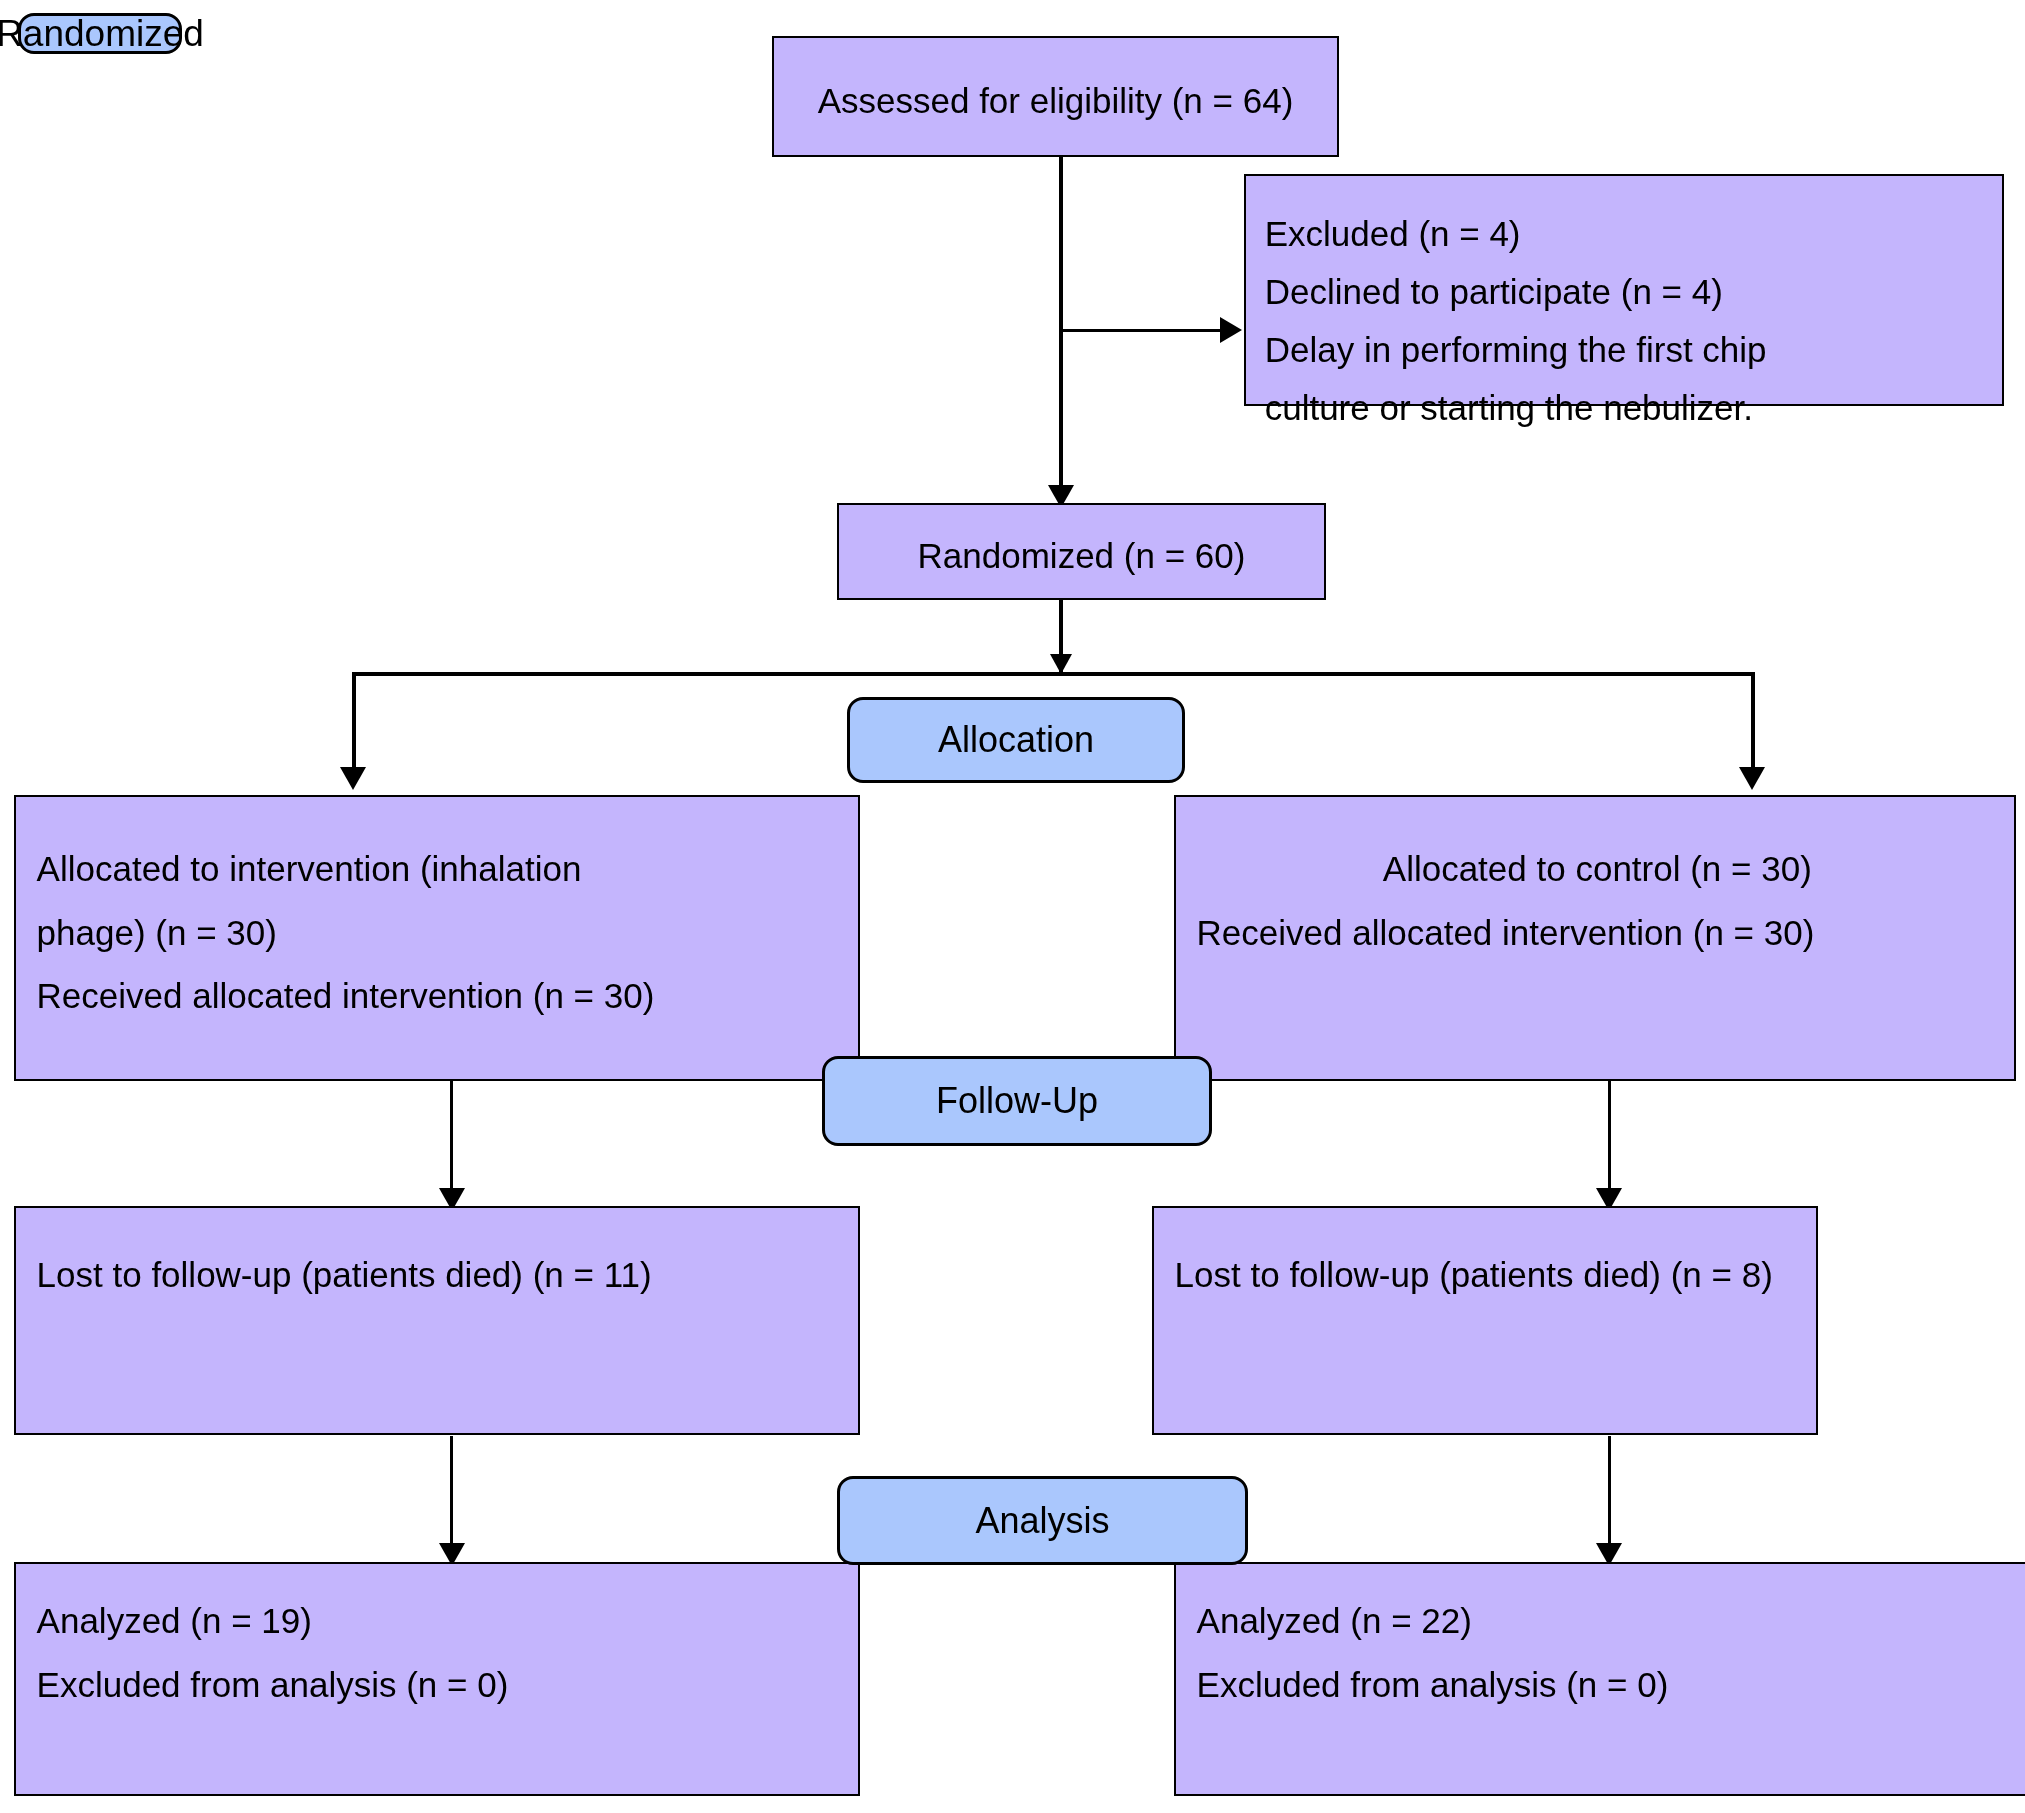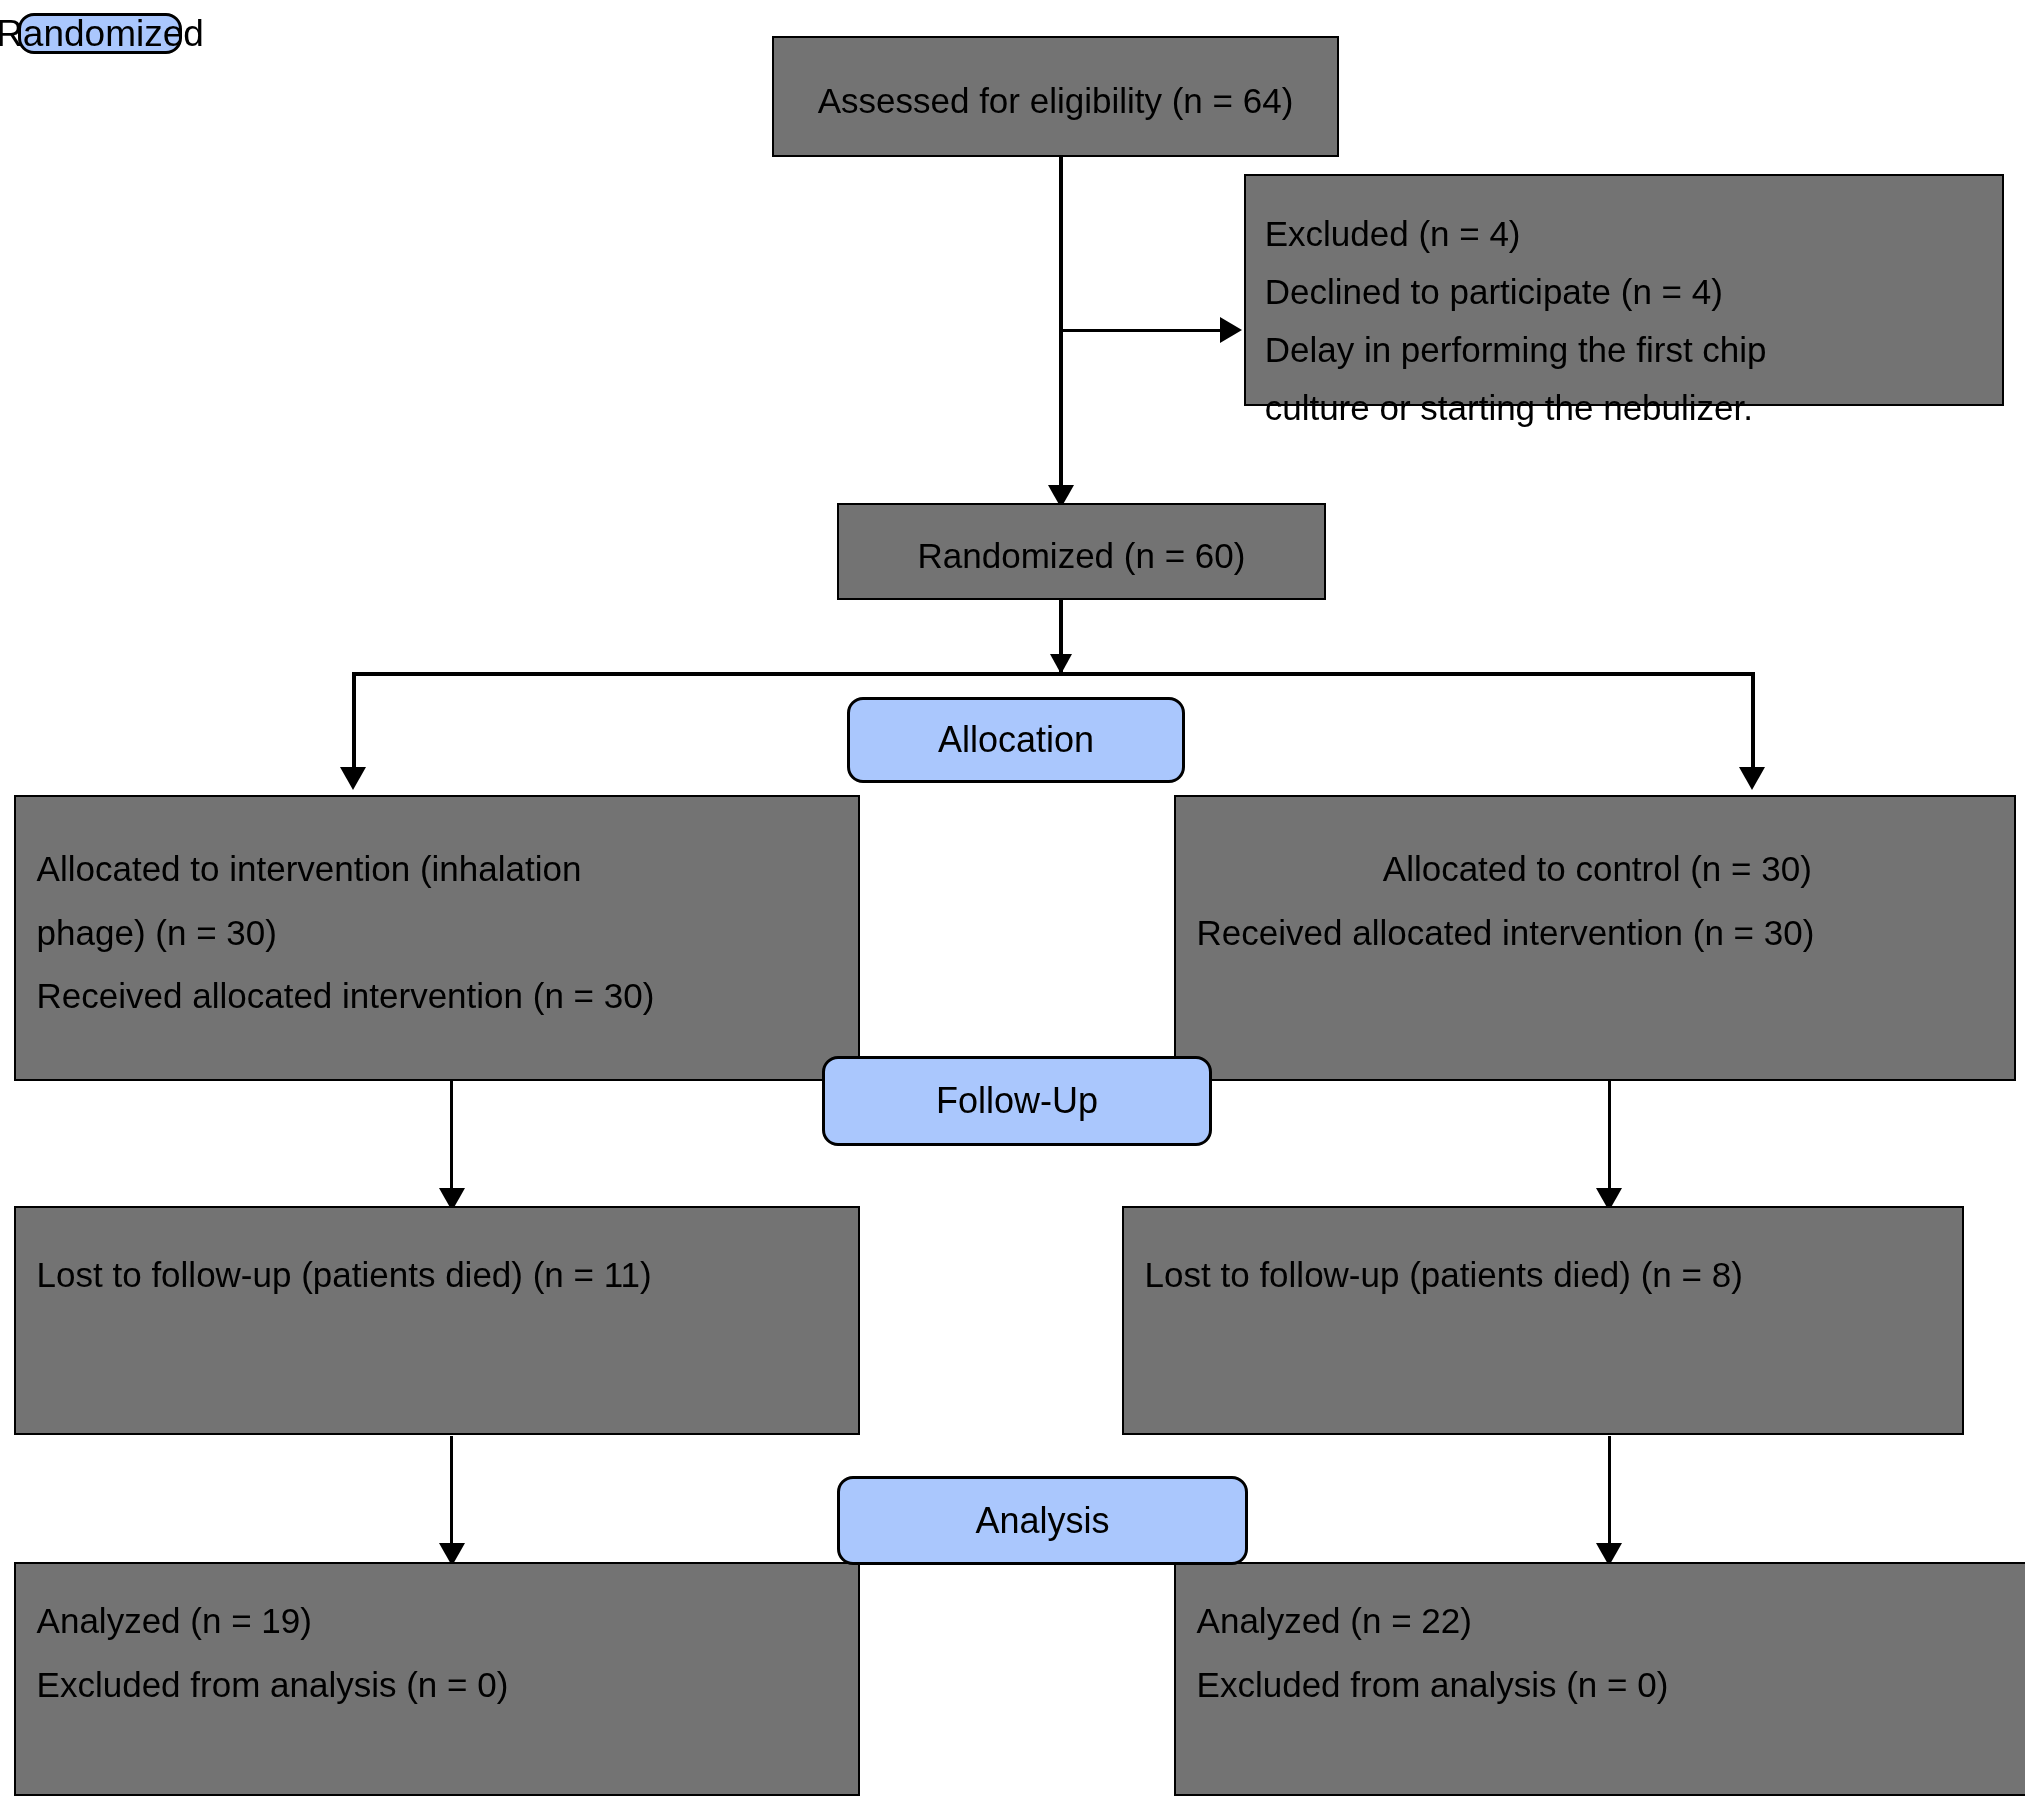--- a/index.html
+++ b/index.html
@@ -14,21 +14,21 @@
     background: #ffffff;
     font-family: "Liberation Sans", sans-serif;
     color: #000000;
     overflow: hidden;
   }
 
   
   .node {
     position: absolute;
     box-sizing: border-box;
-    background: #737373;
+    background: #c4b5fd;
     border: 2.8px solid #000000;
   }
   .node .txt {
     position: absolute;
     left: 0; right: 0;
     padding: 0 16px;
     font-size: 35px;
     line-height: 1.68;
     color: #000;
     white-space: pre-line;
@@ -151,21 +151,21 @@
   <div class="arrow-down" style="left:1596px; top:1188px;"></div>
 
   <div class="stage" style="left:822px; top:1056px; width:390px; height:90px;">
     <span>Follow-Up</span>
   </div>
 
   <div class="node" style="left:14px; top:1206px; width:846px; height:229px;">
     <div class="txt" style="top:38px; padding-left:20.6px;">Lost to follow-up (patients died) (n = 11)</div>
   </div>
 
-  <div class="node" style="left:1122px; top:1206px; width:842px; height:229px;">
+  <div class="node" style="left:1152px; top:1206px; width:666px; height:229px;">
     <div class="txt" style="top:38px; padding-left:20.6px;">Lost to follow-up (patients died) (n = 8)</div>
   </div>
 
   <div class="vline thin" style="left:450px; top:1436px; width:2.8px; height:123px;"></div>
   <div class="arrow-down" style="left:439px; top:1543px;"></div>
 
   <div class="vline thin" style="left:1608px; top:1436px; width:2.8px; height:123px;"></div>
   <div class="arrow-down" style="left:1596px; top:1543px;"></div>
 
   <div class="stage" style="left:837px; top:1476px; width:411px; height:89px;">

